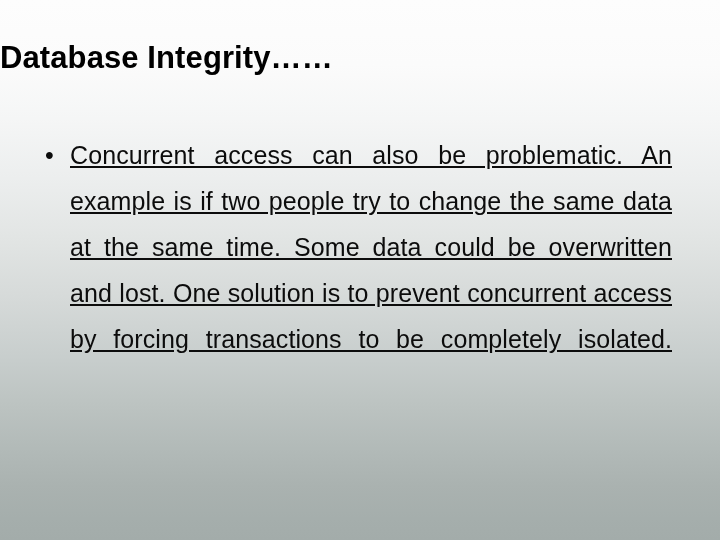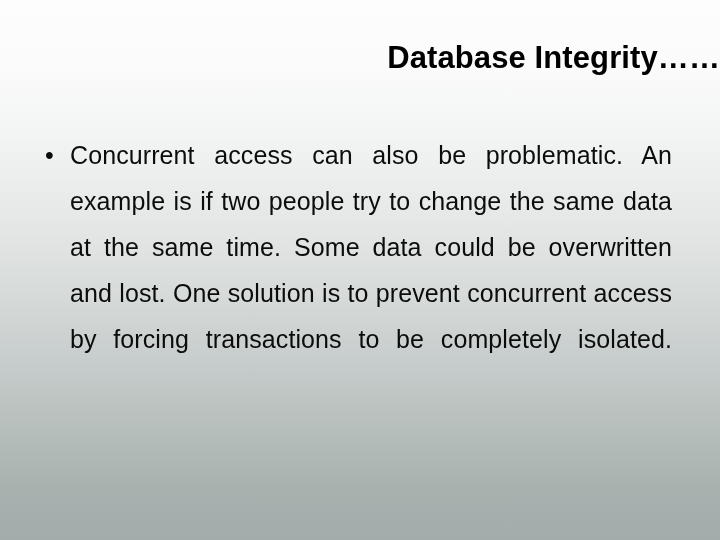--- a/index.html
+++ b/index.html
@@ -32,21 +32,21 @@
         #aab2b0 90%,
         #a5aeac 96%,
         #a3acaa 100%);
   }
 
   #slide-title {
     position: absolute;
     left: 0;
     top: 38px;
     width: 720px;
-    text-align: right;
+    text-align: left;
     font-family: "Liberation Sans", sans-serif;
     font-weight: bold;
     font-size: 31px;
     line-height: 40px;
     letter-spacing: 0.1px;
     color: #000000;
     white-space: nowrap;
   }
 
   #body-list {
@@ -77,20 +77,21 @@
     top: 0;
     width: 16px;
     font-size: 25px;
     line-height: 46px;
     color: #0c0c0c;
     text-align: left;
   }
 
   .bullet-text {
     display: block;
+    text-decoration: underline;
   }
 
   
   .bullet-text::after {
     content: "";
     display: inline-block;
     width: 100%;
     height: 0;
   }
 </style>

